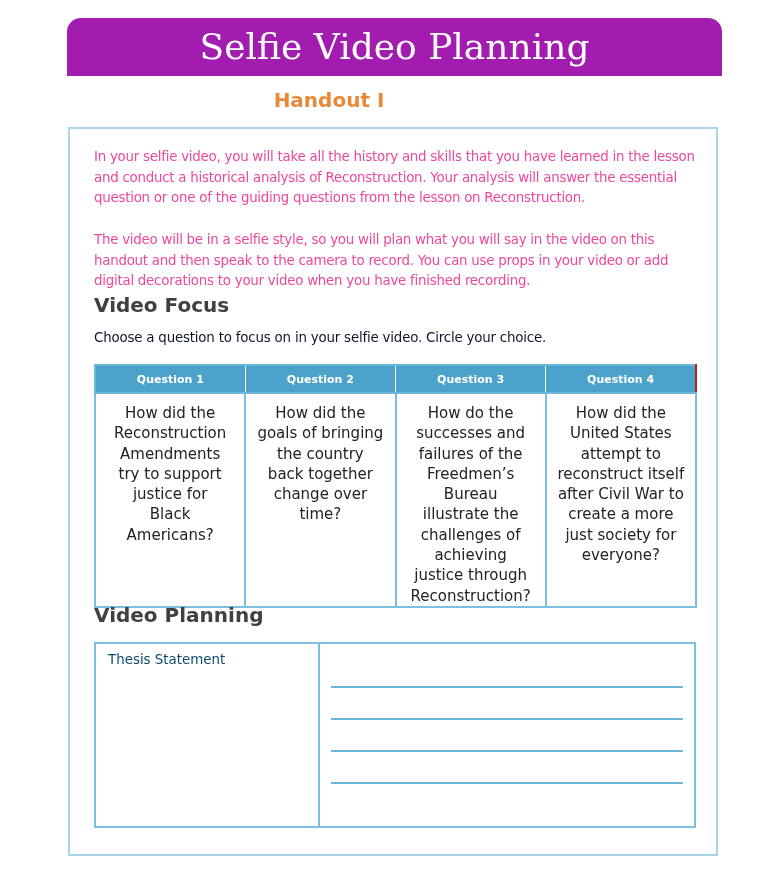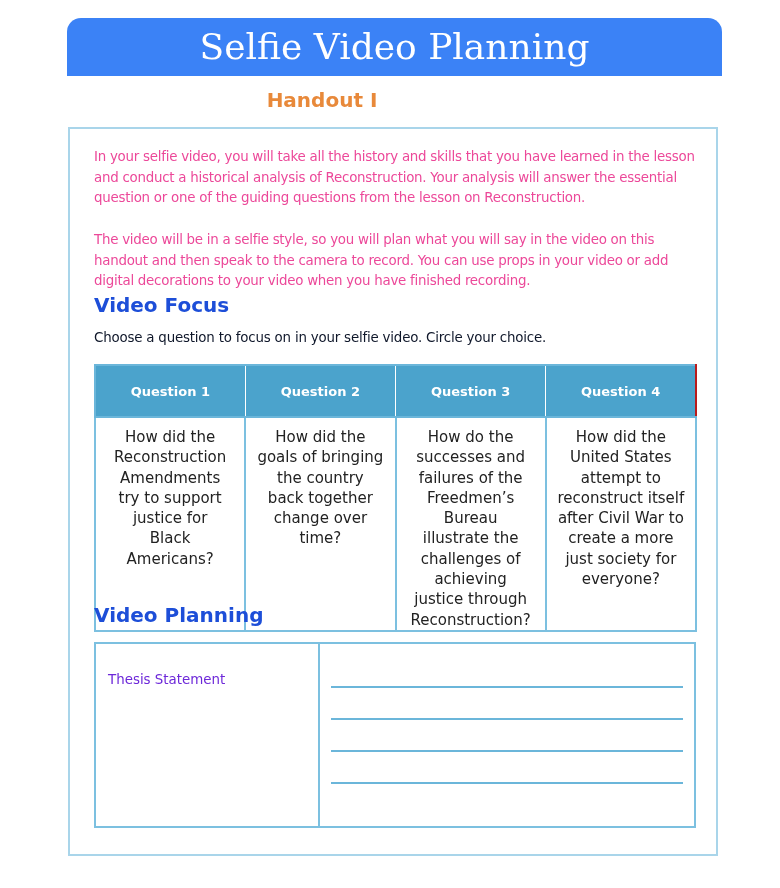--- a/index.html
+++ b/index.html
@@ -1,55 +1,55 @@
 <!DOCTYPE html>
 <html><head>
 <meta charset="utf-8">
 <style>
   html, body { margin: 0; padding: 0; background: #ffffff; }
   body { width: 780px; height: 888px; position: relative; overflow: hidden;
          font-family: "DejaVu Sans", sans-serif; color: #1a1a1a; }
 
   .title-band { position: absolute; left: 67px; top: 18px; width: 655px; height: 58px;
-                background: #3b82f6; border-radius: 14px 14px 0 0;
+                background: #a21caf; border-radius: 14px 14px 0 0;
                 display: flex; align-items: center; justify-content: center; }
   .title-band h1 { margin: 0; color: #ffffff; font-family: "DejaVu Serif", serif;
                    font-weight: normal; font-size: 36px; letter-spacing: 0px; line-height: 1; }
 
-  .subtitle { position: absolute; left: 0; width: 644px; top: 88px; text-align: center;
+  .subtitle { position: absolute; left: 7px; width: 644px; top: 88px; text-align: center;
               color: #e8893a; font-weight: bold; font-size: 20px; margin: 0; }
 
   .frame { position: absolute; left: 68px; top: 127px; width: 650px; height: 729px;
            border: 2px solid #a9d5ea; box-sizing: border-box; }
 
   .para { position: absolute; left: 94px; width: 610px; margin: 0;
           font-size: 13.4px; line-height: 20.5px; color: #ec4899; letter-spacing: -0.25px; }
   .p1 { top: 147px; }
   .p2 { top: 230px; }
 
-  .section-h { position: absolute; left: 94px; margin: 0; font-size: 20px; font-weight: bold; color: #1d4ed8; }
+  .section-h { position: absolute; left: 94px; margin: 0; font-size: 20px; font-weight: bold; color: #404040; }
   .h-focus { top: 293px; }
   .h-plan { top: 603px; }
 
   .instr { position: absolute; left: 94px; top: 330px; margin: 0; font-size: 13.4px; color: #0f172a; letter-spacing: -0.2px; }
 
   table.qtable { position: absolute; left: 94px; top: 364px; width: 603px;
                  border-collapse: collapse; table-layout: fixed; }
-  table.qtable th { background: #4ba3cc; color: #ffffff; font-size: 13px; font-weight: bold;
-                    height: 26px; padding: 12px; border: 2px solid #6bb6da; border-left: 1px solid #ffffff; border-right: 1px solid #ffffff;}
+  table.qtable th { background: #4ba3cc; color: #ffffff; font-size: 11px; font-weight: bold;
+                    height: 26px; padding: 0; border: 2px solid #6bb6da; border-left: 1px solid #ffffff; border-right: 1px solid #ffffff;}
   table.qtable th:first-child { border-left: 2px solid #6bb6da; }
   table.qtable th:last-child { border-right: 2px solid #b91c1c; }
   table.qtable td { vertical-align: top; text-align: center; font-size: 15px; line-height: 20.3px;
                     color: #222; padding: 9px 6px 0 6px; height: 189px; box-sizing: border-box;
                     border: 2px solid #7cc0e0; }
 
   .plan-box { position: absolute; left: 94px; top: 642px; width: 602px; height: 186px;
               border: 2px solid #7cc0e0; box-sizing: border-box; display: flex; }
   .plan-left { width: 224px; border-right: 2px solid #7cc0e0; box-sizing: border-box;
-               padding: 26px 0 0 12px; font-size: 13.4px; line-height: 20.5px; color: #6d28d9; }
+               padding: 6px 0 0 12px; font-size: 13.4px; line-height: 20.5px; color: #0c4a6e; }
   .plan-left div { margin: 0; }
   .plan-right { position: relative; flex: 1; }
   .write-line { position: absolute; left: 11px; width: 352px; height: 0;
                 border-top: 2px solid #6bb6da; }
   .wl1 { top: 42px; } .wl2 { top: 74px; } .wl3 { top: 106px; } .wl4 { top: 138px; }
 </style>
 </head>
 <body>
 
 <div class="title-band">

